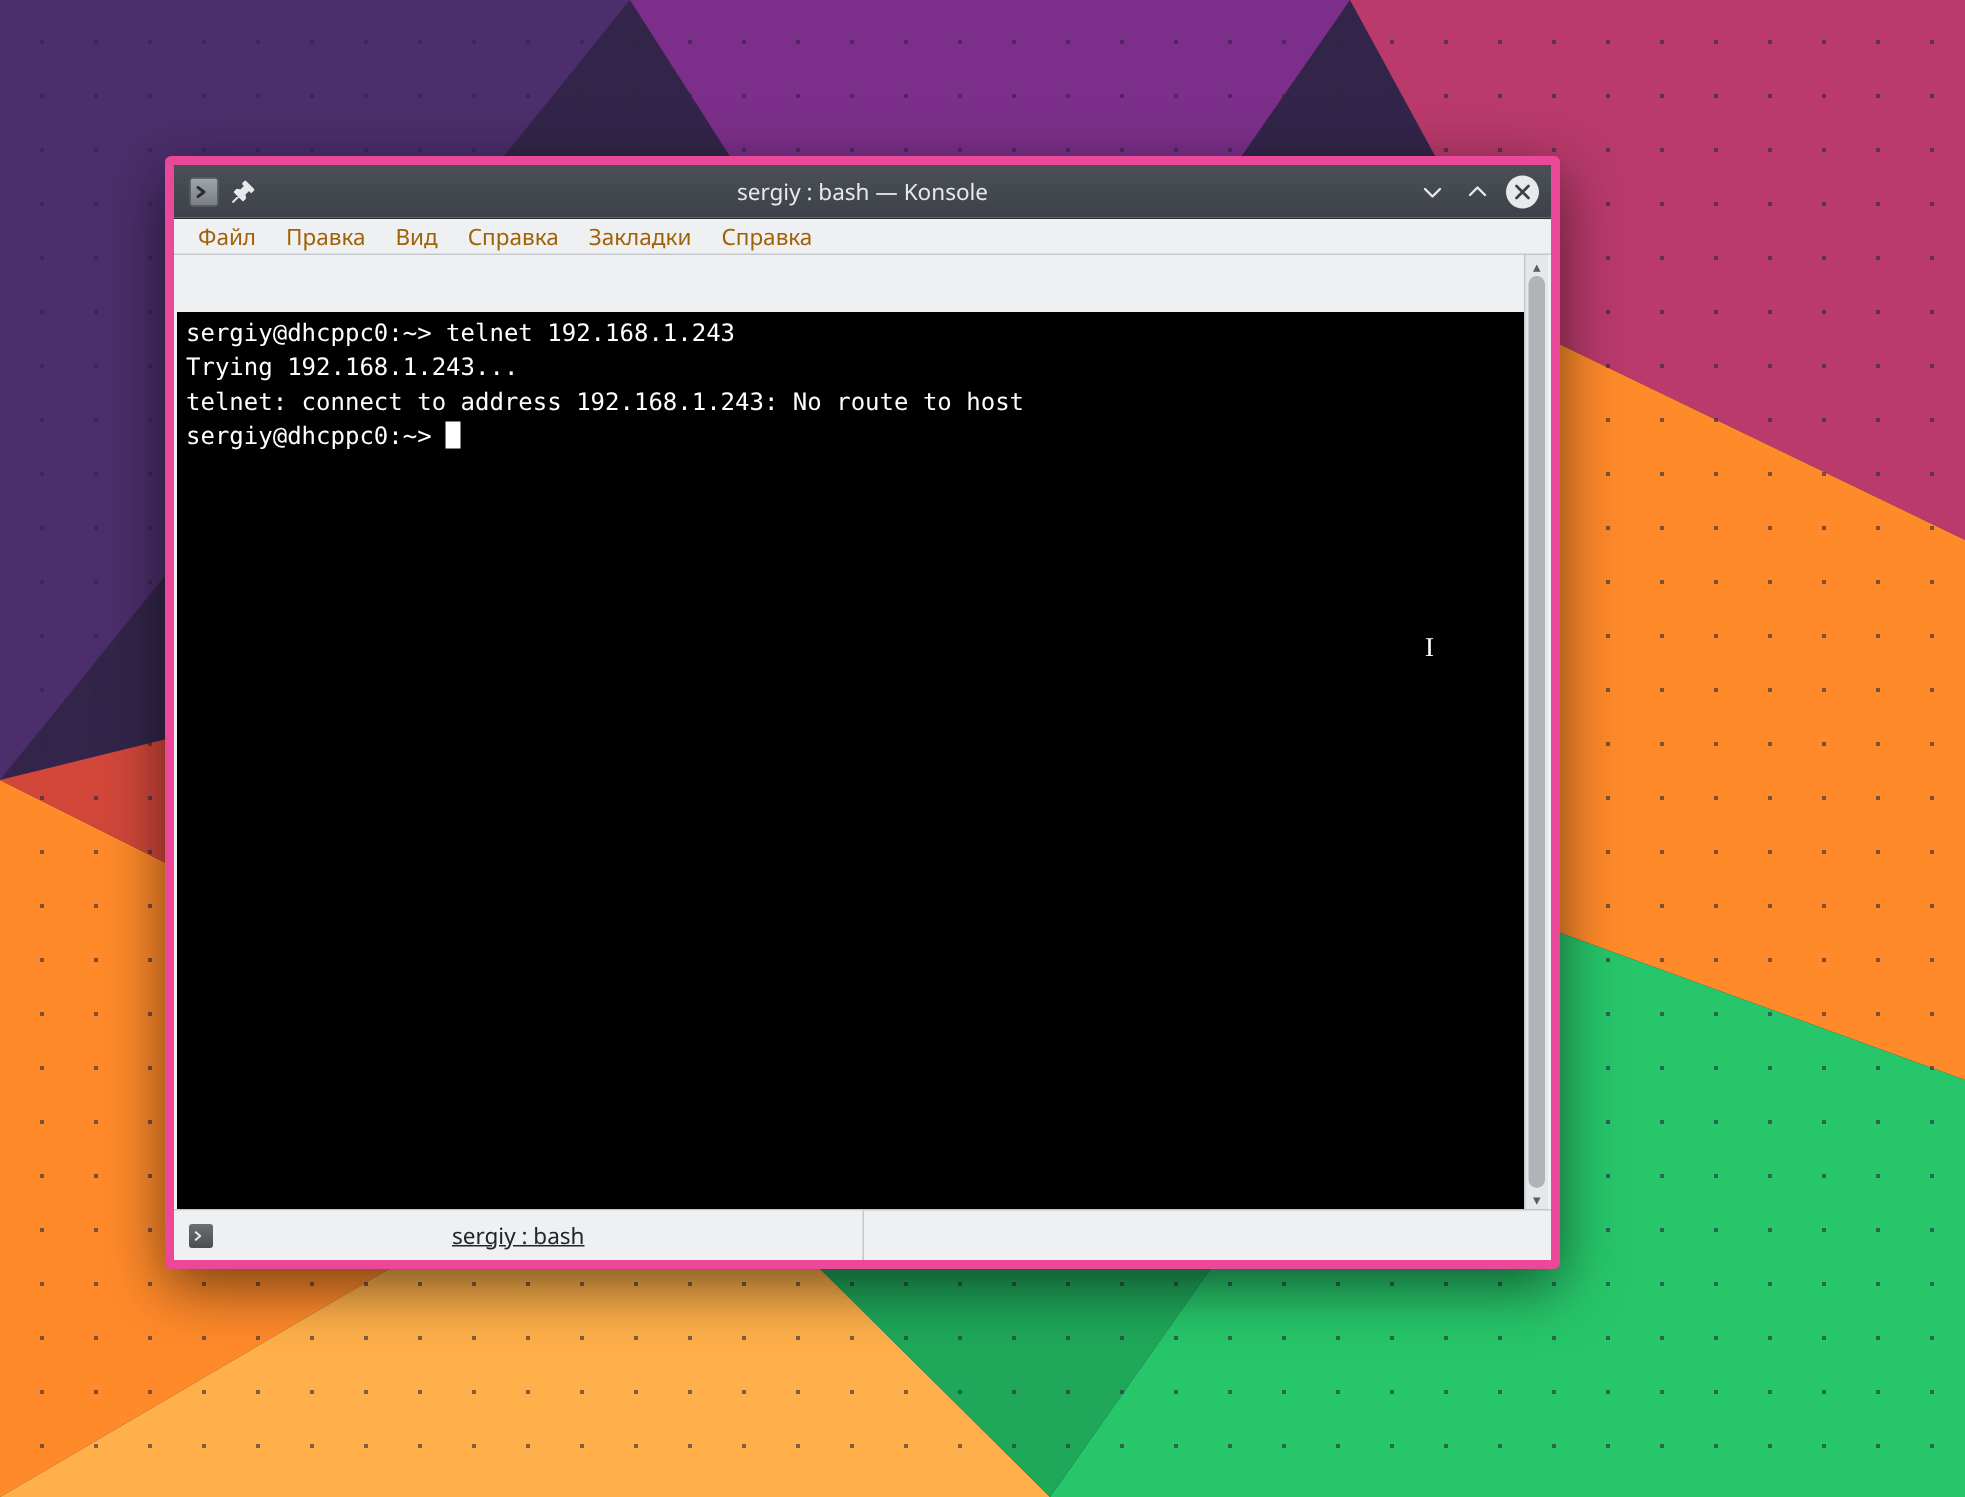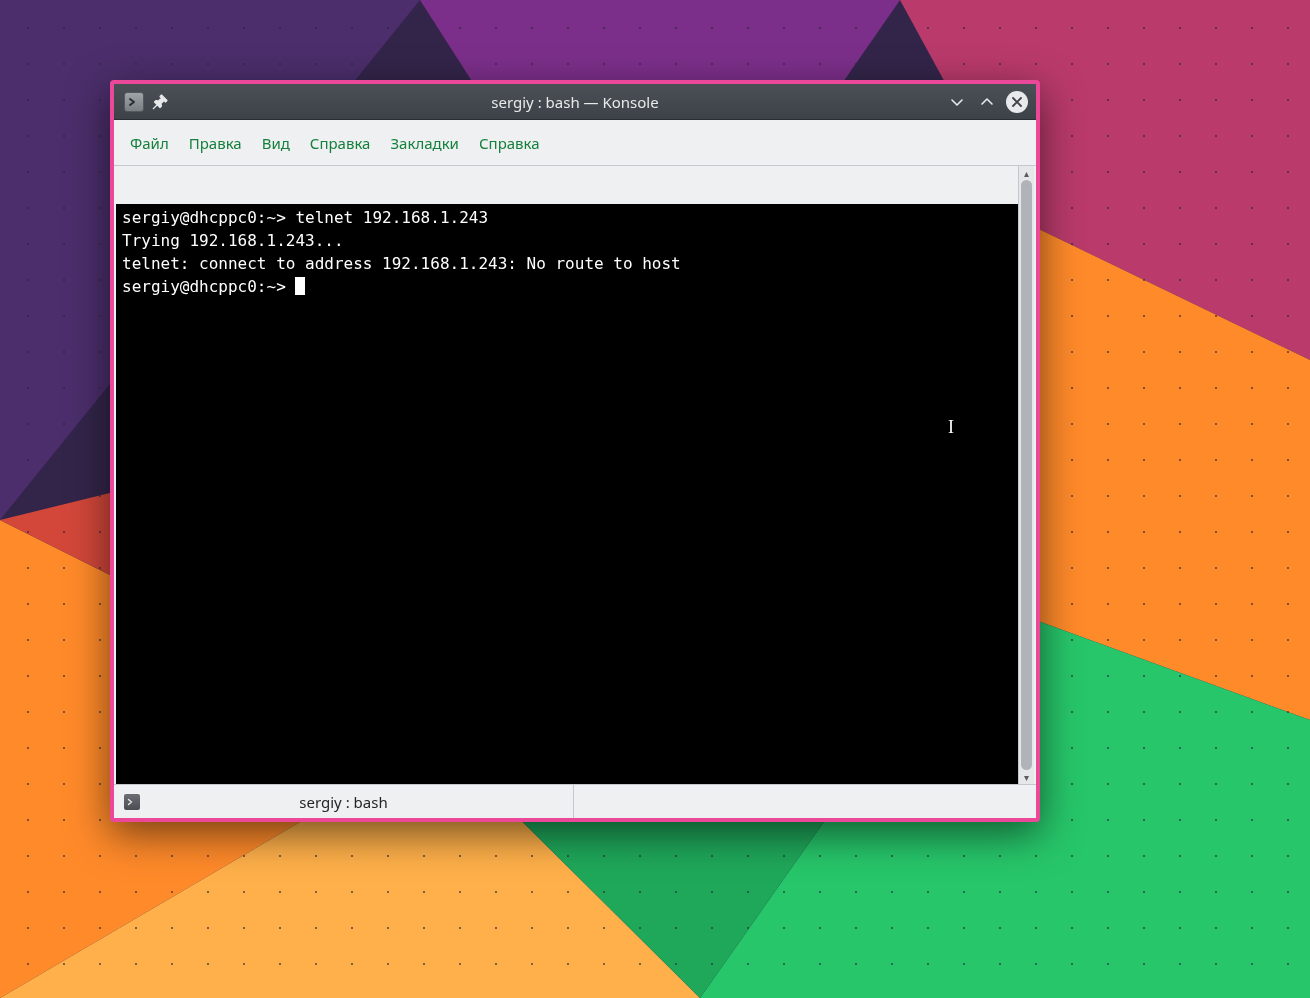--- a/index.html
+++ b/index.html
@@ -17,24 +17,24 @@
   .dots {
     position: absolute; inset: 0;
     background-image: radial-gradient(rgba(40,42,60,0.6) 1.5px, transparent 1.5px);
     background-size: 36px 36px;
     background-position: 10px 10px;
     pointer-events: none;
   }
 
   .window {
     position: absolute;
-    left: 110px; top: 80px;
+    left: 110px; top: 104px;
     width: 930px; height: 742px;
     background: #eff0f1;
-    border: 4px solid #ec4899;
+    border: 6px solid #ec4899;
     border-radius: 4px;
     box-shadow: 0 12px 40px rgba(0,0,0,0.55);
     display: flex; flex-direction: column;
     overflow: hidden;
   }
 
   .titlebar {
     height: 36px;
     background: linear-gradient(#4a5055, #3d4248);
     display: flex; align-items: center;
@@ -66,27 +66,27 @@
     display: flex; align-items: center; justify-content: center;
     color: #e8e9ea;
     cursor: pointer;
   }
   .win-btn.close {
     background: #e8e9ea; color: #3d4248;
     border-radius: 50%;
   }
 
   .menubar {
-    height: 46px;
+    height: 24px;
     background: #eff0f1;
     display: flex; align-items: center;
     border-bottom: 1px solid #c4c8cc;
     padding: 0 6px;
     font-size: 15px;
-    color: #15803d;
+    color: #a16207;
   }
   .menubar .menu-item {
     padding: 4px 10px;
     cursor: pointer;
   }
 
   .term-wrap {
     flex: 1;
     background: #eff0f1;
     padding: 0 2px 0 2px;
@@ -159,21 +159,21 @@
     cursor: pointer;
   }
   .tab .tab-icon {
     width: 16px; height: 16px;
     background: linear-gradient(#6b6f73,#4a4e52);
     border-radius: 2px;
     display: flex; align-items: center; justify-content: center;
     color: #e8e9ea; font-size: 11px; font-weight: bold;
     position: absolute; left: 10px;
   }
-  .tab { position: relative; }
+  .tab { position: relative; text-decoration: underline; }
 </style>
 </head>
 <body>
 
 <div class="wallpaper">
   <svg viewBox="0 0 1310 998" preserveAspectRatio="xMidYMid slice">
     <rect width="1310" height="998" fill="#33254a"></rect>
     <polygon points="0,0 420,0 0,520" fill="#4b2e6b"></polygon>
     <polygon points="420,0 900,0 650,360" fill="#7c2f8a"></polygon>
     <polygon points="900,0 1310,0 1310,360 1020,220" fill="#b93a6b"></polygon>

